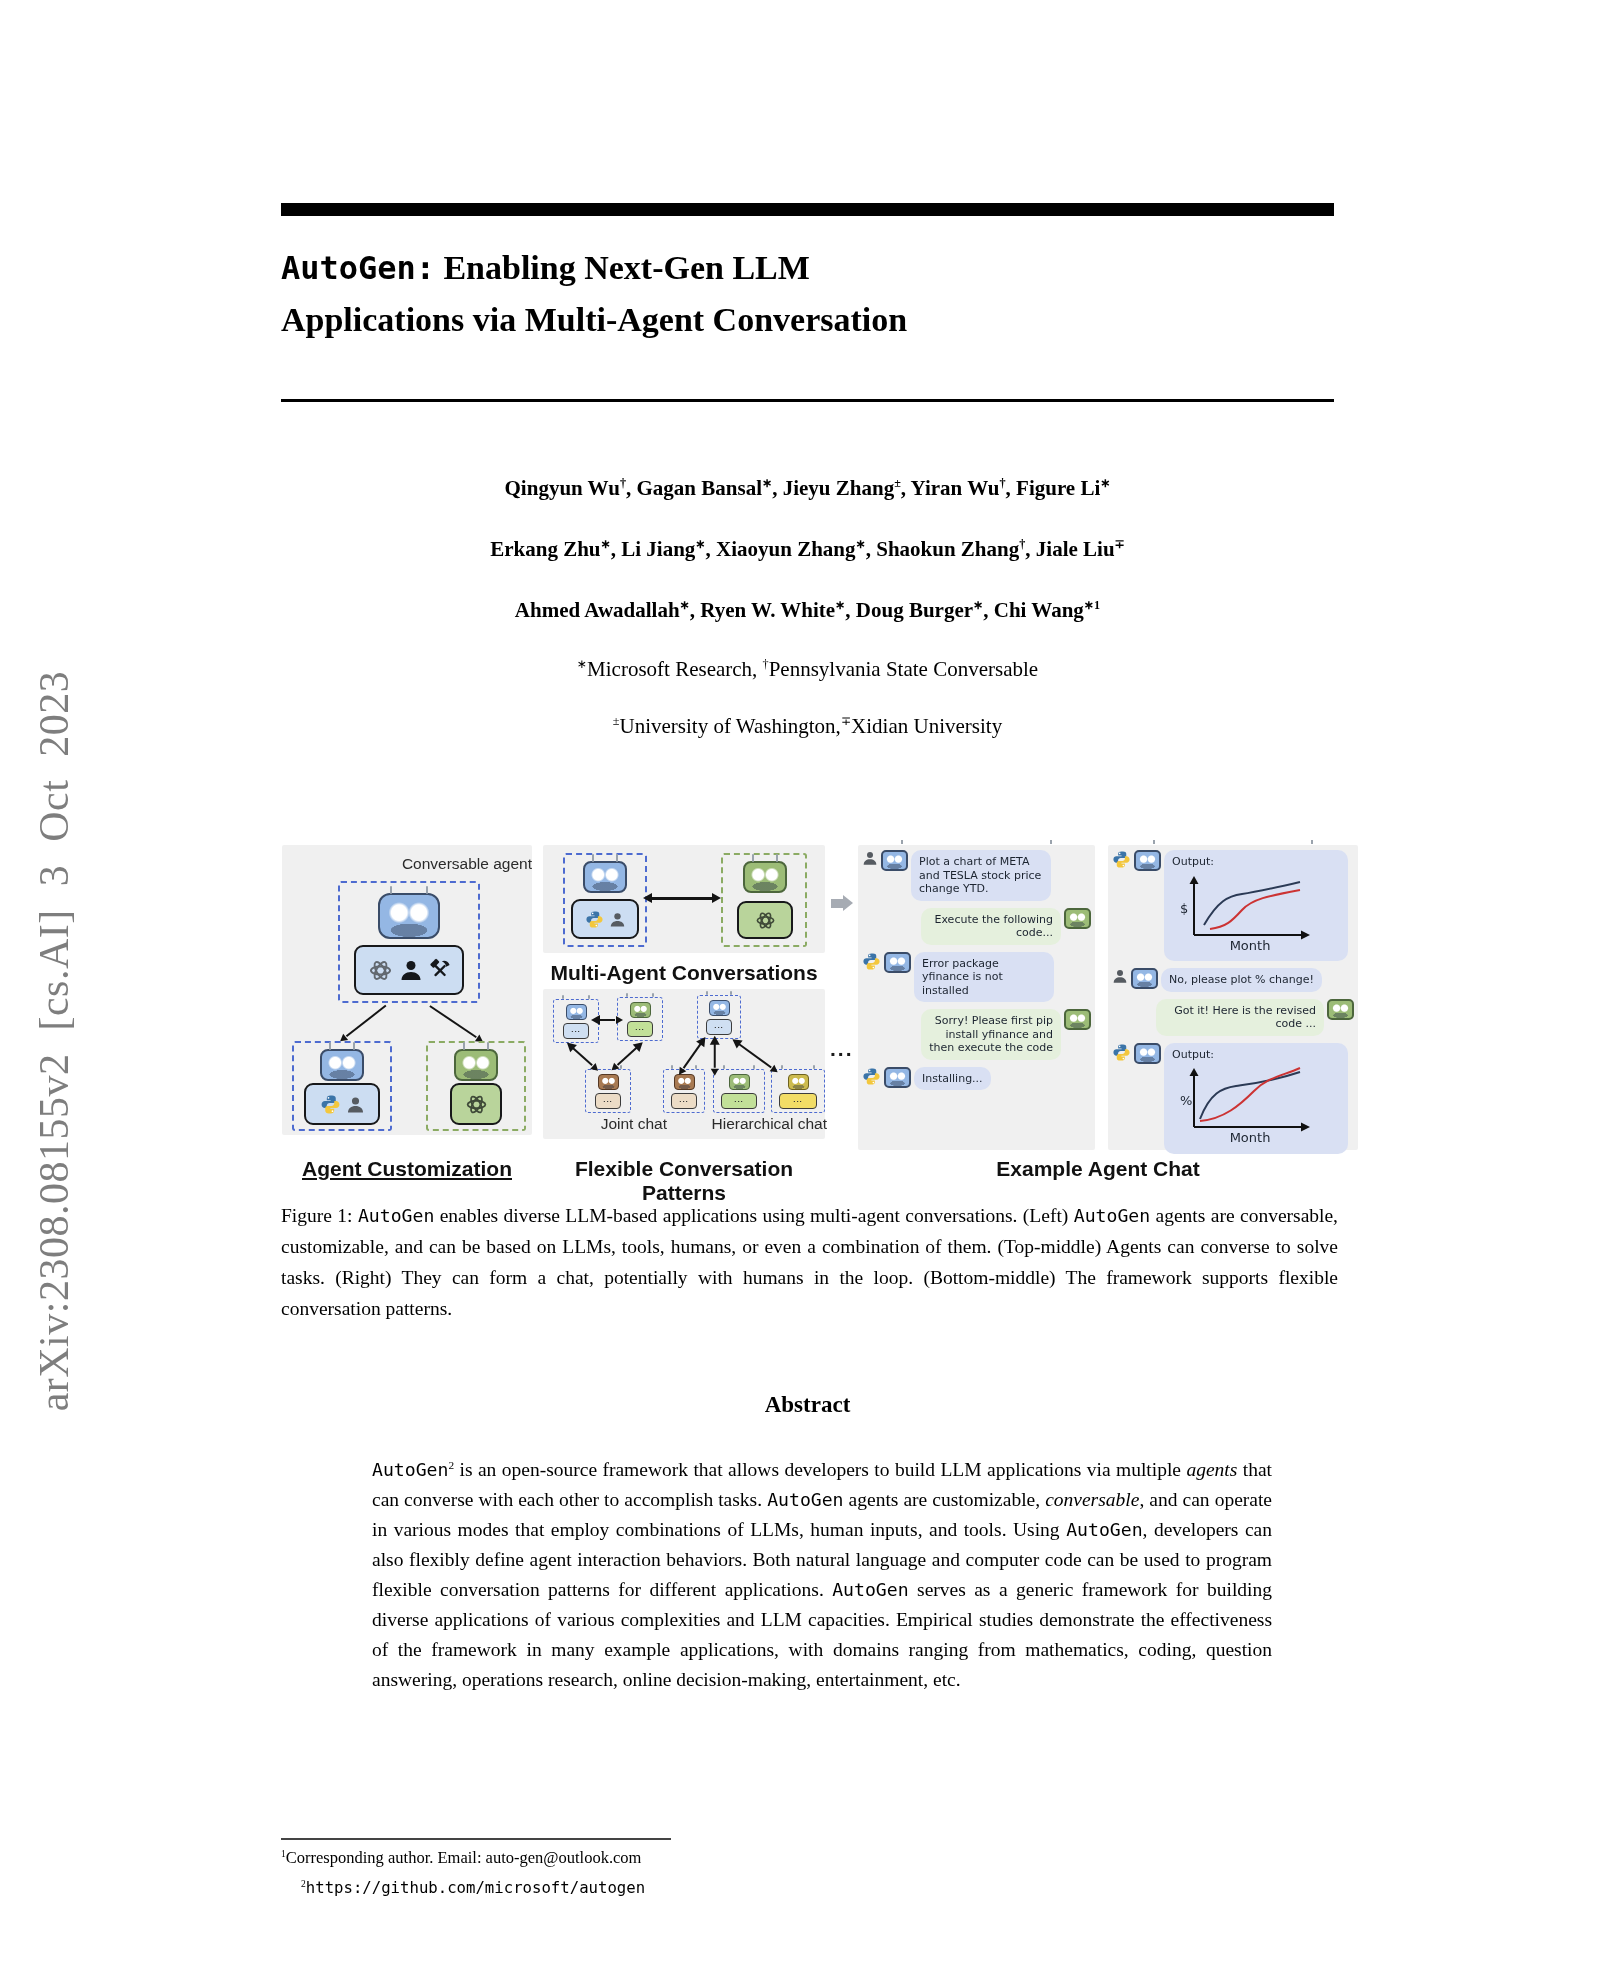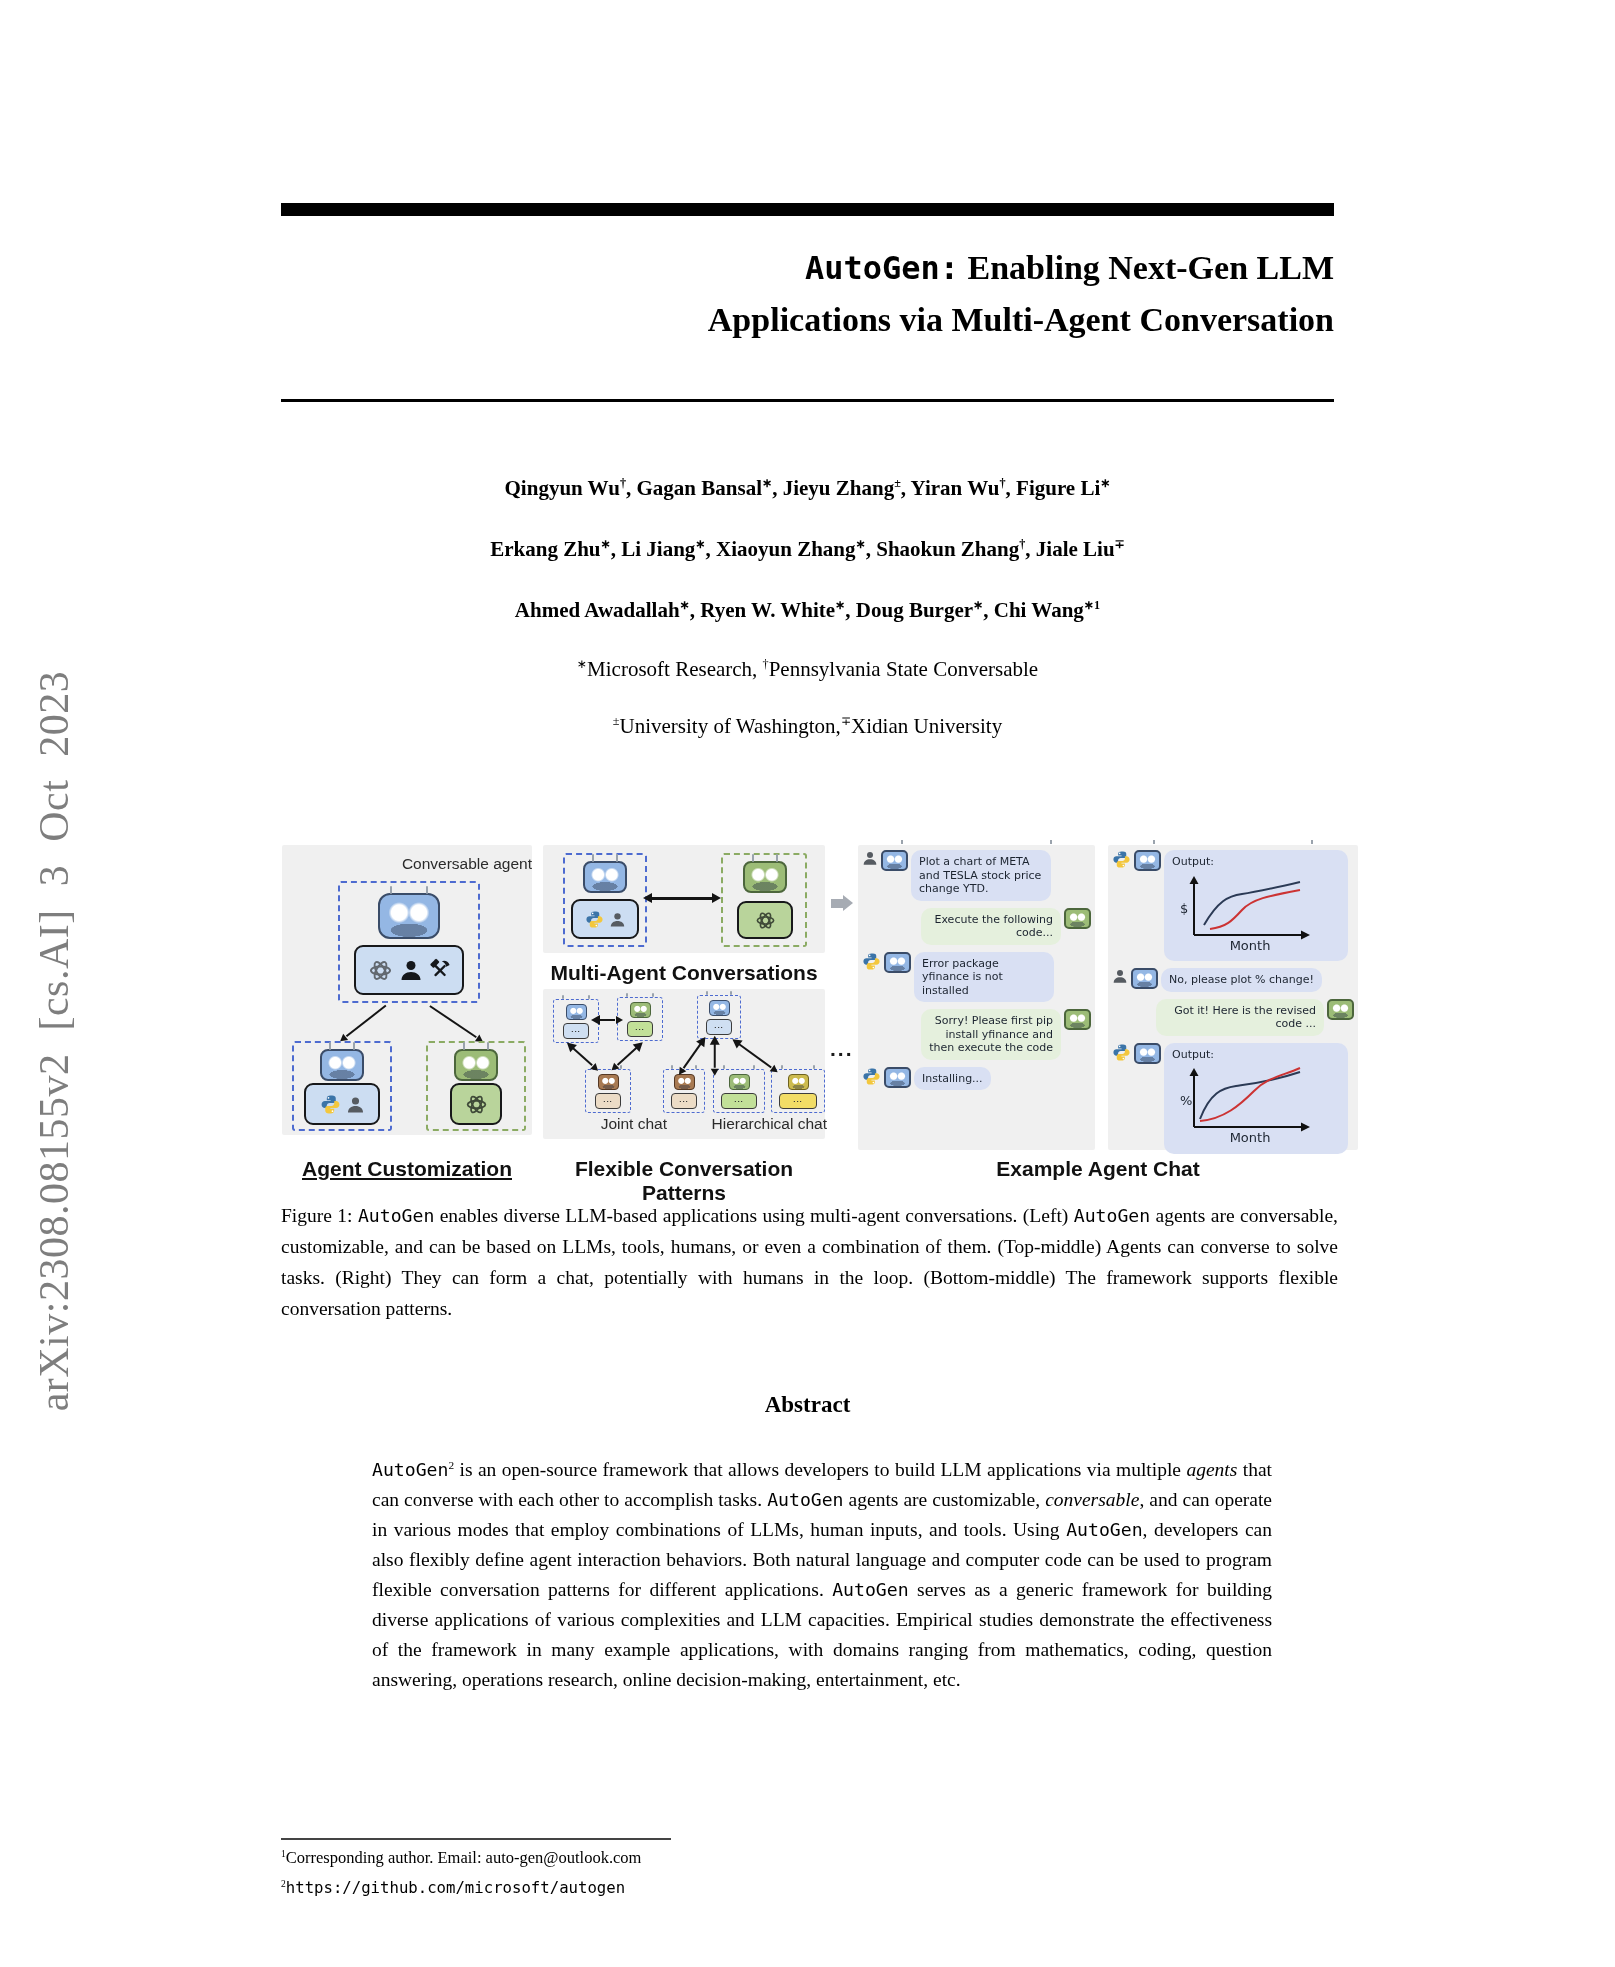--- a/index.html
+++ b/index.html
@@ -12,21 +12,21 @@
   
   #top-rule{left:281px;top:203px;width:1053px;height:13px;background:#000;}
   #title-rule{left:281px;top:399px;width:1053px;height:3px;background:#000;}
   #fn-rule{left:281px;top:1838px;width:390px;height:2px;background:#444;}
 
   
   #arxiv{left:-403px;top:1012px;width:924px;height:58px;text-align:center;
     transform:rotate(-90deg);font-size:42px;color:#7e7e7e;word-spacing:12px;letter-spacing:0.5px;}
 
   
-  #title{left:281px;top:242px;width:1053px;text-align:right;font-weight:bold;font-size:34px;line-height:52px;color:#000;}
+  #title{left:281px;top:242px;width:1053px;text-align:left;font-weight:bold;font-size:34px;line-height:52px;color:#000;}
   #title .mono{font-size:0.94em;}
   .author-line{left:281px;width:1053px;text-align:center;font-weight:bold;font-size:21px;color:#000;}
   .affil-line{left:281px;width:1053px;text-align:center;font-size:21px;color:#000;}
 
   
   #figure{left:280px;top:843px;width:1080px;height:345px;font-family:"Liberation Sans",sans-serif;}
   .panel{position:absolute;background:#f0f0f0;border-radius:2px;}
   .fig-cap{position:absolute;text-align:center;font-weight:bold;font-size:21px;color:#111;}
   .fig-label{position:absolute;text-align:right;font-size:15.5px;color:#2b2b2b;}
   .dash{position:absolute;border:2px dashed #4d6bd0;border-radius:3px;}
@@ -365,13 +365,13 @@
   <div class="fig-cap" style="left:568px;top:314px;width:500px;">Example Agent Chat</div>
 </div>
 
 <div id="fig-caption" class="abs"><span>Figure 1: </span><span class="mono">AutoGen</span><span> enables diverse LLM-based applications using multi-agent conversations. (Left) </span><span class="mono">AutoGen</span><span> agents are conversable, customizable, and can be based on LLMs, tools, humans, or even a combination of them. (Top-middle) Agents can converse to solve tasks. (Right) They can form a chat, potentially with humans in the loop. (Bottom-middle) The framework supports flexible conversation patterns.</span></div>
 
 <div id="abstract-h" class="abs">Abstract</div>
 <div id="abstract-b" class="abs"><span class="mono">AutoGen</span><span class="sup">2</span><span> is an open-source framework that allows developers to build LLM applications via multiple </span><span class="it">agents</span><span> that can converse with each other to accomplish tasks. </span><span class="mono">AutoGen</span><span> agents are customizable, </span><span class="it">conversable</span><span>, and can operate in various modes that employ combinations of LLMs, human inputs, and tools. Using </span><span class="mono">AutoGen</span><span>, developers can also flexibly define agent interaction behaviors. Both natural language and computer code can be used to program flexible conversation patterns for different applications. </span><span class="mono">AutoGen</span><span> serves as a generic framework for building diverse applications of various complexities and LLM capacities. Empirical studies demonstrate the effectiveness of the framework in many example applications, with domains ranging from mathematics, coding, question answering, operations research, online decision-making, entertainment, etc.</span></div>
 
 <div id="fn-rule" class="abs"></div>
 <div class="fn abs" style="top:1848px;"><span class="sup">1</span><span><span>Corresponding author. Email: auto-gen@outlook.com</span></span></div>
-<div class="fn abs" style="top:1878px;"><span class="sup">2</span><span><span class="mono">https://github.com/microsoft/autogen</span></span></div>
+<div class="fn abs" style="top:1878px;margin-left:20px;"><span class="sup">2</span><span><span class="mono">https://github.com/microsoft/autogen</span></span></div>
 
 </body></html>

